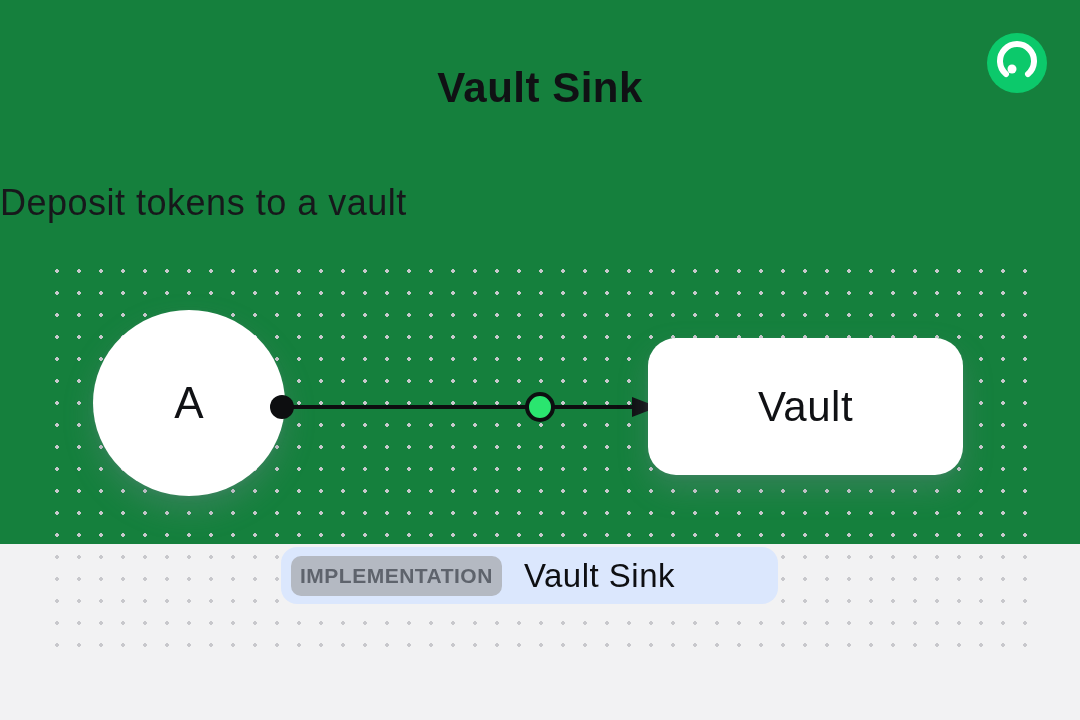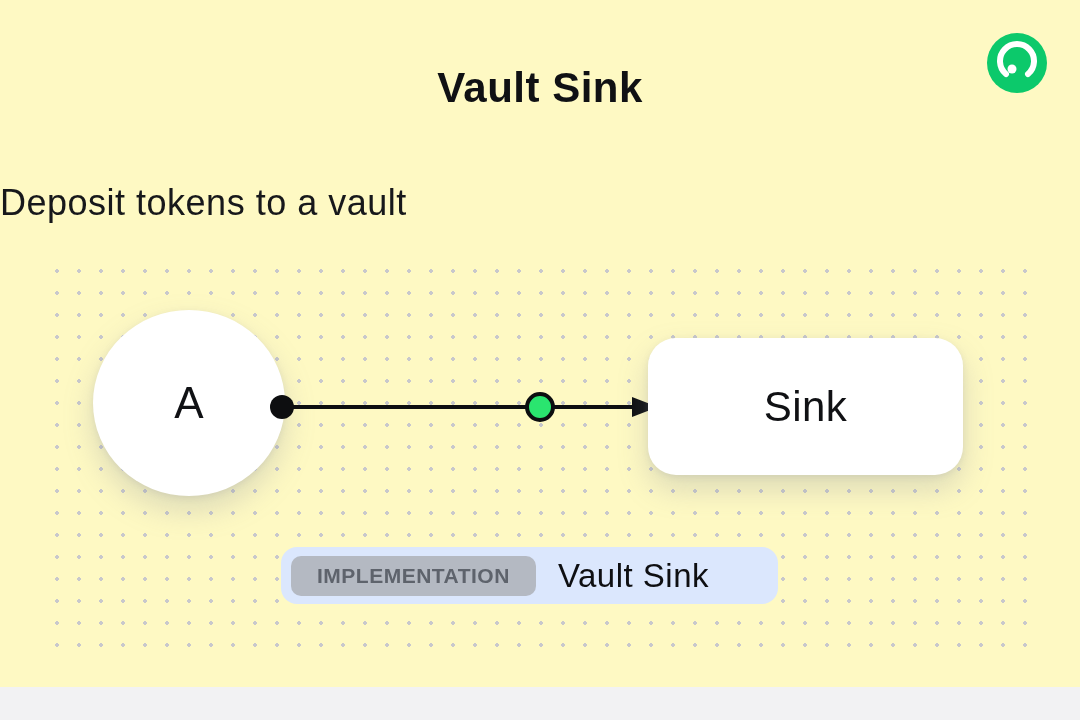--- a/index.html
+++ b/index.html
@@ -5,22 +5,22 @@
   * { margin: 0; padding: 0; box-sizing: border-box; }
   html, body { width: 1080px; height: 720px; }
   body {
     font-family: "Liberation Sans", "DejaVu Sans", sans-serif;
     background: #f2f2f3;
     overflow: hidden;
   }
   .canvas {
     position: relative;
     width: 1080px;
-    height: 687px;
-    background: #fef9c3;
+    height: 544px;
+    background: #15803d;
   }
   .dots {
     position: absolute;
     left: 42px;
     top: 252px;
     width: 996px;
     height: 408px;
     background-image: radial-gradient(circle, #c8c8cc 1.7px, transparent 1.9px);
     background-size: 22px 22px;
     background-position: 4px 8px;
@@ -108,21 +108,21 @@
     background: #dbe7fd;
     border-radius: 16px;
     display: flex;
     align-items: center;
     padding: 0 10px;
   }
   .impl-tag {
     background: #b4b9c2;
     color: #5e636c;
     border-radius: 10px;
-    padding: 8px 26px;
+    padding: 8px 9px;
     font-size: 21px;
     font-weight: 700;
     letter-spacing: 0.5px;
   }
   .impl-label {
     margin-left: 22px;
     font-size: 33px;
     font-weight: 400;
     color: #0e0f12;
     letter-spacing: 0.5px;
@@ -152,21 +152,21 @@
   </div>
 
   <svg class="edge-svg" viewBox="0 0 392 60">
     <line x1="16" y1="30" x2="372" y2="30" stroke="#0d0e10" stroke-width="4"></line>
     <polygon points="392,30 366,20 366,40" fill="#0d0e10"></polygon>
     <circle cx="16" cy="30" r="12" fill="#0d0e10"></circle>
     <circle cx="274" cy="30" r="13" fill="#2ae56f" stroke="#0d0e10" stroke-width="4"></circle>
   </svg>
 
   <div class="node-box">
-    <span class="node-label">Sink</span>
+    <span class="node-label">Vault</span>
   </div>
 
   <div class="impl-badge">
     <span class="impl-tag">IMPLEMENTATION</span>
     <span class="impl-label">Vault Sink</span>
   </div>
 
 </div>
 
 </body></html>

